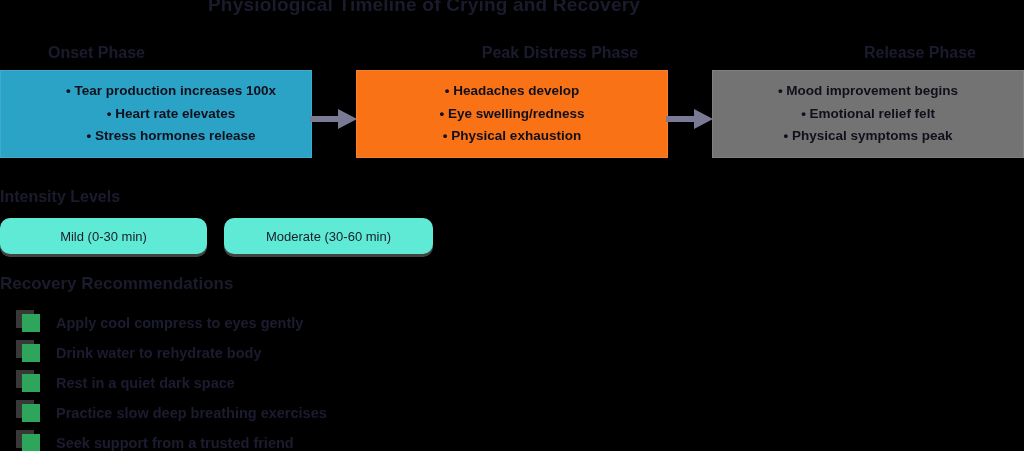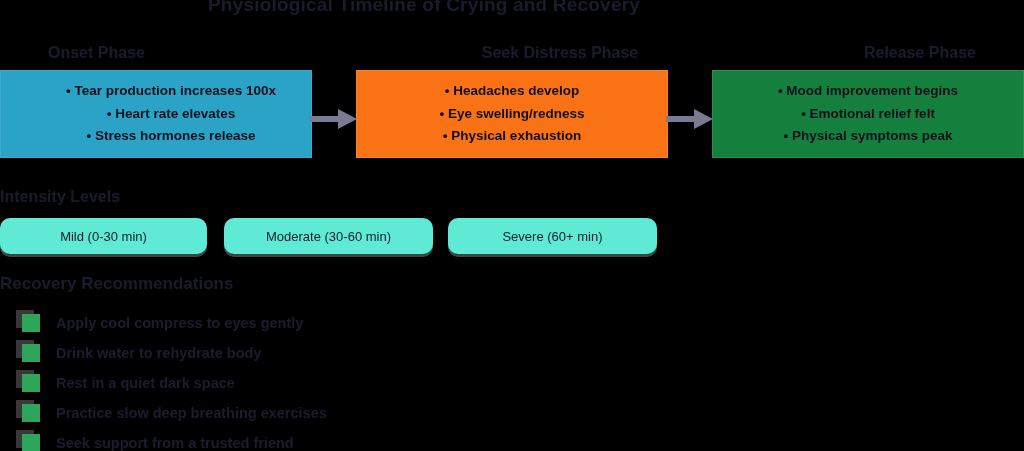--- a/index.html
+++ b/index.html
@@ -51,21 +51,21 @@
     height: 88px;
     display: flex;
     flex-direction: column;
     align-items: center;
     justify-content: center;
     gap: 6px;
     border: 1px solid rgba(255,255,255,0.10);
   }
   .box-0 { left: 0px;   width: 312px; background: #2BA3C7; padding-left: 30px; }
   .box-1 { left: 356px; width: 312px; background: #f97316; }
-  .box-2 { left: 712px; width: 312px; background: #15803d; }
+  .box-2 { left: 712px; width: 312px; background: #737373; }
 
   .phase-item {
     font-size: 13.5px;
     font-weight: bold;
     color: #10101c;
     white-space: nowrap;
     line-height: 1.25;
   }
 
   
@@ -141,21 +141,21 @@
   }
 </style>
 </head>
 <body>
 
 <div id="stage">
 
   <div class="page-title">Physiological Timeline of Crying and Recovery</div>
 
   <div class="phase-heading ph-0">Onset Phase</div>
-  <div class="phase-heading ph-1">Seek Distress Phase</div>
+  <div class="phase-heading ph-1">Peak Distress Phase</div>
   <div class="phase-heading ph-2">Release Phase</div>
 
   <div class="phase-box box-0">
     <div class="phase-item">• Tear production increases 100x</div>
     <div class="phase-item">• Heart rate elevates</div>
     <div class="phase-item">• Stress hormones release</div>
   </div>
 
   <div class="arrow arrow-0">
     <svg width="48" height="22" viewBox="0 0 48 22" aria-hidden="true">
@@ -182,23 +182,20 @@
   </div>
 
   <div class="section-heading intensity-heading">Intensity Levels</div>
 
   <div class="intensity-bar bar-0">
     <span class="bar-label">Mild (0-30 min)</span>
   </div>
   <div class="intensity-bar bar-1">
     <span class="bar-label">Moderate (30-60 min)</span>
   </div>
-  <div class="intensity-bar bar-2">
-    <span class="bar-label">Severe (60+ min)</span>
-  </div>
 
   <div class="section-heading recovery-heading">Recovery Recommendations</div>
 
   <div class="recovery-list">
     <div class="recovery-item">
       <span class="recovery-marker"></span>
       <span class="recovery-text">Apply cool compress to eyes gently</span>
     </div>
     <div class="recovery-item">
       <span class="recovery-marker"></span>

